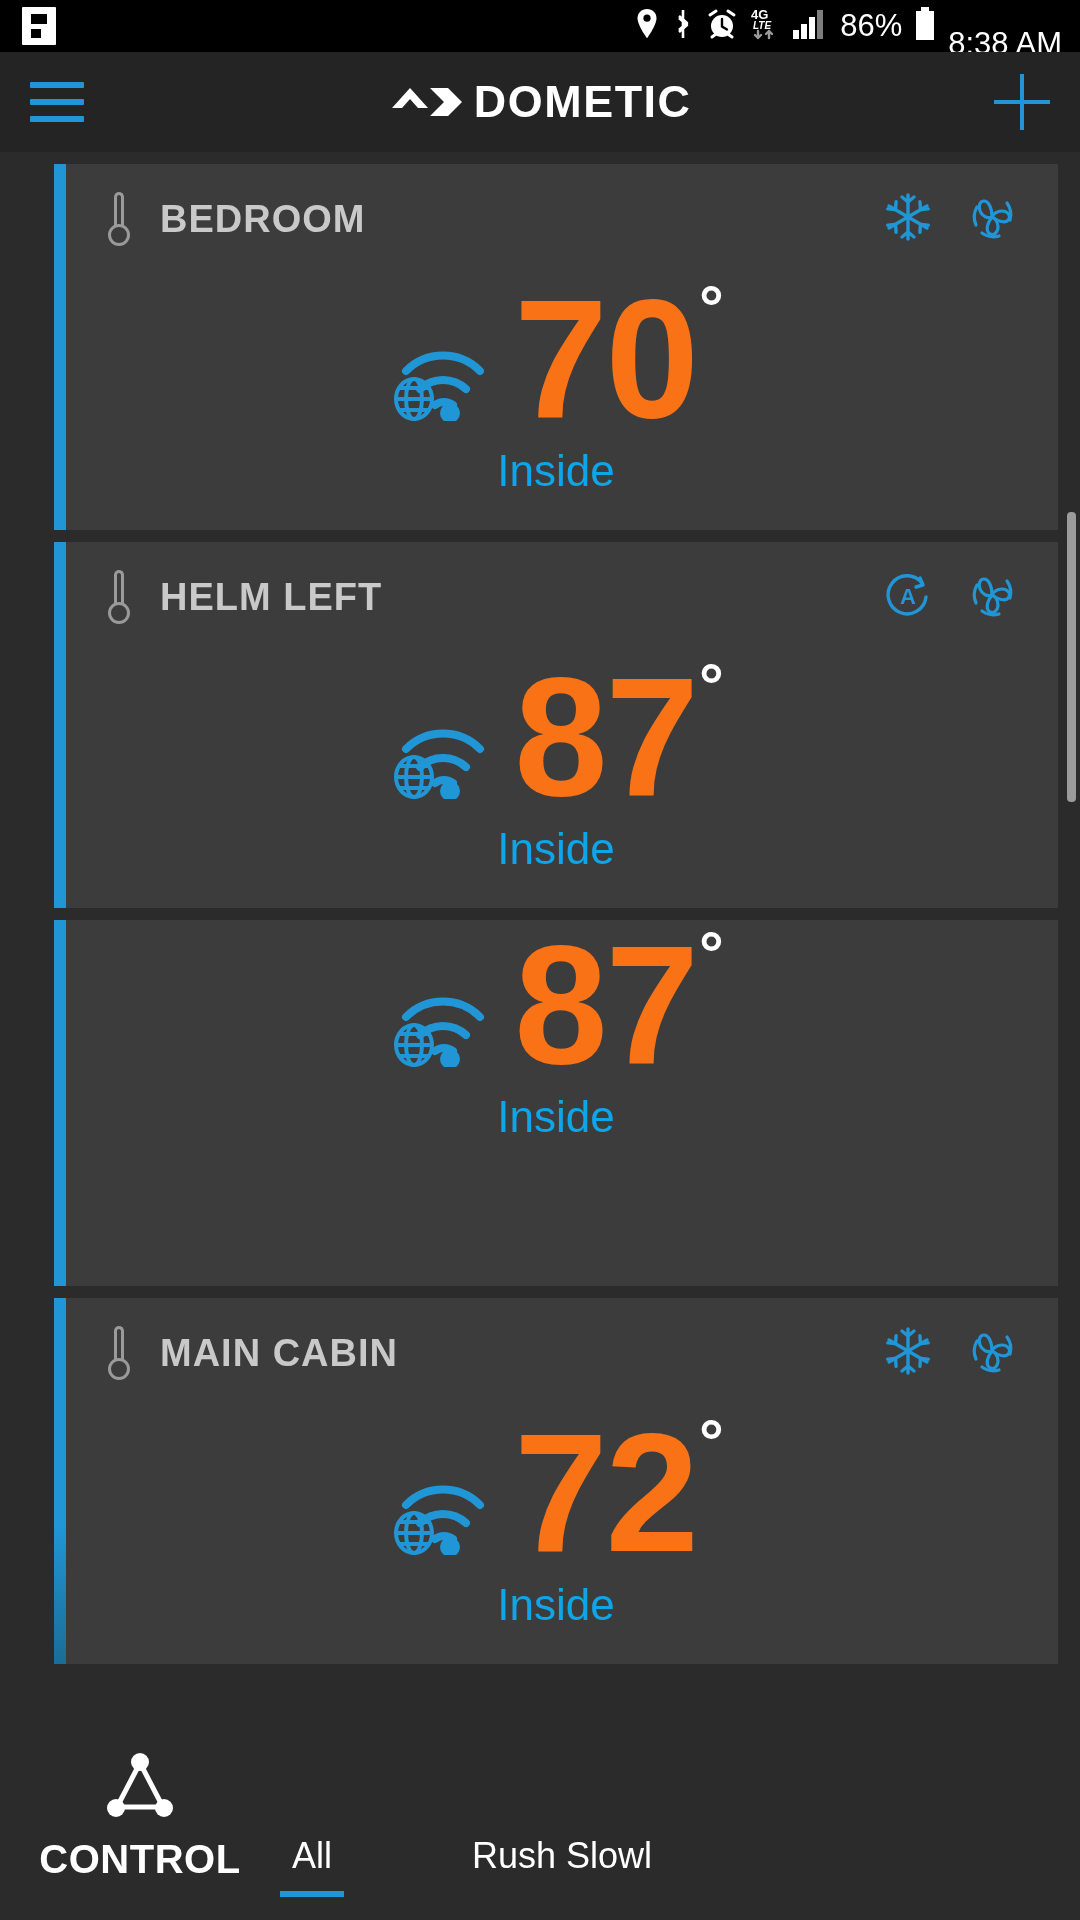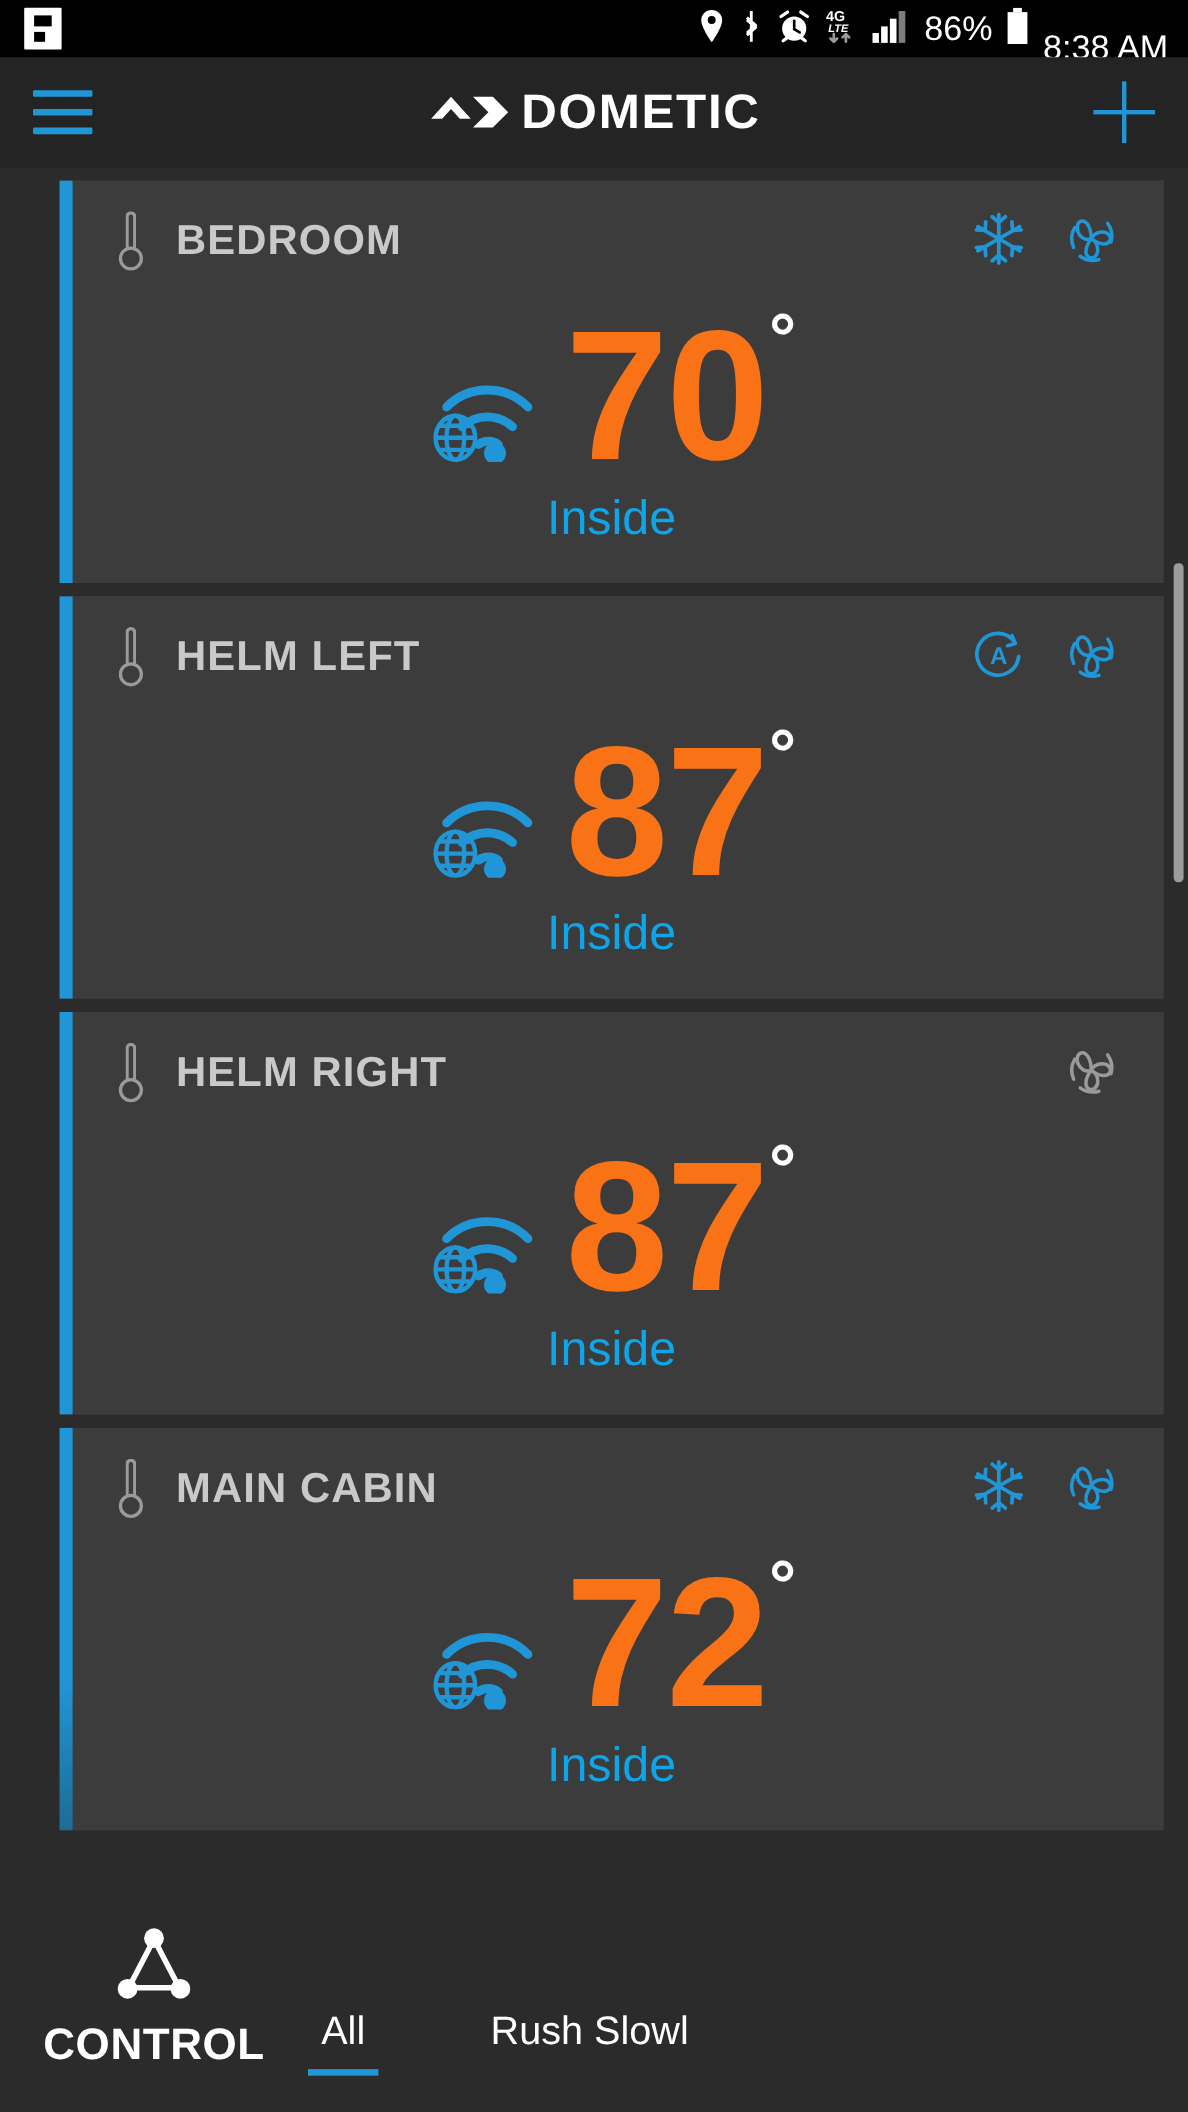--- a/index.html
+++ b/index.html
@@ -144,21 +144,21 @@
     position:absolute; left:0; right:0; bottom:0; height: 210px;
     background:#2b2b2b;
     display:flex; align-items:flex-end;
   }
   .control-btn{
     width: 280px; display:flex; flex-direction:column; align-items:center;
     padding-bottom: 38px;
   }
   .control-icon{ width: 78px; height: 70px; margin-bottom: 16px;}
   .control-label{ color:#fff; font-size: 40px; font-weight:700; letter-spacing:0.5px; }
-  .tabs{ display:flex; align-items:flex-end; gap: 90px; padding-bottom: 33px; }
+  .tabs{ display:flex; align-items:flex-end; gap: 116px; padding-bottom: 23px; }
   .tab{ display:flex; flex-direction:column; align-items:center; cursor:pointer; }
   .tab-label{ color:#fff; font-size: 36px; font-weight:400; padding: 0 12px 14px 12px; }
   .tab.active .tab-underline{ height: 6px; background:#2196d6; width: 100%; }
   .tab-underline{ height: 6px; background: transparent; width:100%; }
 </style>
 </head>
 <body>
 
 <div class="statusbar">
   <div class="sb-left">
@@ -328,39 +328,20 @@
                 </g>
               </svg></span>
             <span class="temp">87</span>
             <span class="deg">°</span>
           </div>
           <div class="inside">Inside</div>
         </div>
       </div>
       <div class="card">
         <div class="accent"></div>
-        <div class="card-head">
-          <span class="thermo">
-            <span class="stem"></span>
-            <span class="bulb"></span>
-          </span>
-          <span class="room-name">HELM RIGHT</span>
-          <span class="head-icons">
-            <span><svg class="fan" viewBox="0 0 52 52">
-                <g stroke="#9a9a9a" stroke-width="3.2" fill="none" stroke-linecap="round">
-                  <path d="M26 26c0-10-4-16-8-16s-6 5-4 10 7 8 12 6z"></path>
-                  <path d="M26 26c8 6 15 6 17 2s-2-8-7-8-9 3-10 6z"></path>
-                  <path d="M26 26c-6 8-6 15-2 17s8-2 8-7-3-9-6-10z"></path>
-                  <path d="M41 12a20 20 0 0 1 3 17"></path>
-                  <path d="M33 45a20 20 0 0 1-17-3"></path>
-                  <path d="M10 34a20 20 0 0 1 1-18"></path>
-                </g>
-              </svg></span>
-          </span>
-        </div>
         <div class="card-body">
           <div class="temp-row">
             <span><svg class="wifi" viewBox="0 0 106 96">
                 <g stroke="#2196d6" stroke-width="8" fill="none" stroke-linecap="round">
                   <path d="M16 46a52 52 0 0 1 74 0"></path>
                   <path d="M30 64a34 34 0 0 1 46 0"></path>
                   <path d="M45 80a15 15 0 0 1 18 0"></path>
                 </g>
                 <circle cx="60" cy="88" r="10" fill="#2196d6"></circle>
                 <g stroke="#2196d6" stroke-width="4" fill="none">

